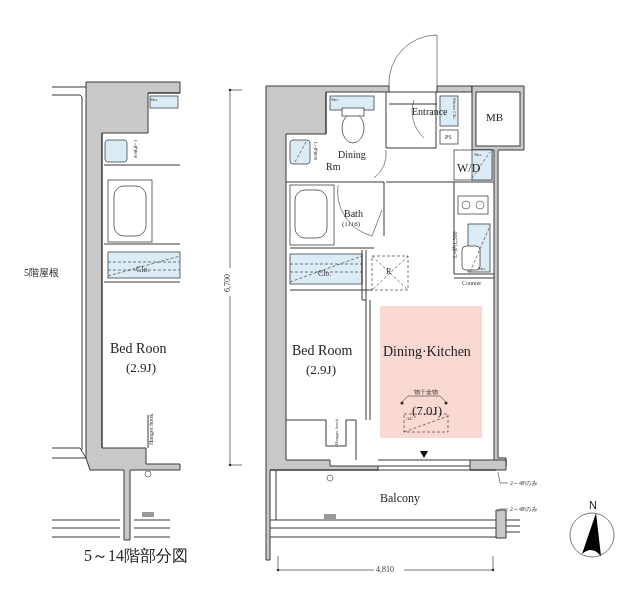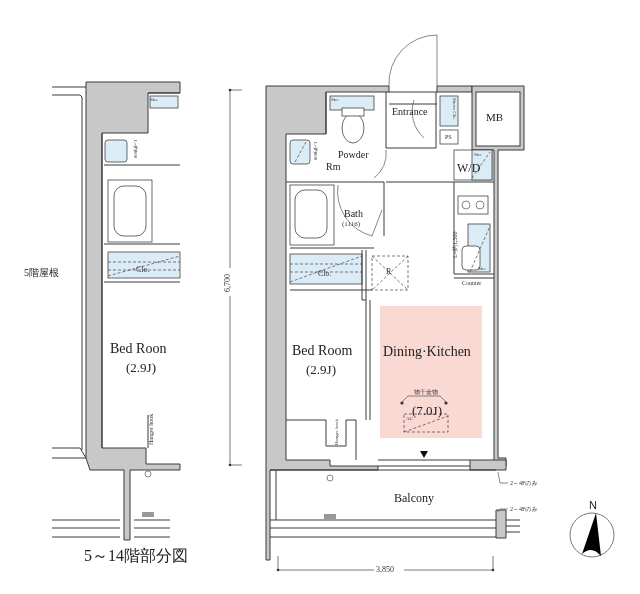--- a/index.html
+++ b/index.html
@@ -144,42 +144,42 @@
 
 <div class="lbl" style="left:24px;top:268px;font-size:10px;">5階屋根</div>
 <div class="lbl" style="left:110px;top:342px;font-size:14px;">Bed Roon</div>
 <div class="lbl" style="left:126px;top:361px;font-size:13px;">(2.9J)</div>
 <div class="lbl small" style="left:136px;top:266px;font-size:8px;">Clo.</div>
 <div class="lbl small vert" style="left:148px;top:445px;">Hanger hook</div>
 <div class="lbl small" style="left:150px;top:97px;font-size:5px;">Sto.</div>
 <div class="lbl small vert90" style="left:138px;top:140px;font-size:5px;">L=約600</div>
 <div class="lbl" style="left:84px;top:548px;font-size:16px;">5～14階部分図</div>
 
-<div class="lbl" style="left:392px;top:107px;font-size:10px;">Entrance</div>
+<div class="lbl" style="left:412px;top:107px;font-size:10px;">Entrance</div>
 <div class="lbl small vert90" style="left:457px;top:98px;font-size:5px;">Shoes Clo.</div>
 <div class="lbl" style="left:486px;top:112px;font-size:11px;">MB</div>
 <div class="lbl small" style="left:445px;top:134px;font-size:6px;">PS</div>
-<div class="lbl" style="left:338px;top:150px;font-size:10px;">Powder</div>
+<div class="lbl" style="left:338px;top:150px;font-size:10px;">Dining</div>
 <div class="lbl" style="left:326px;top:162px;font-size:10px;">Rm</div>
 <div class="lbl small" style="left:331px;top:97px;font-size:5px;">Sto.</div>
 <div class="lbl small vert90" style="left:318px;top:142px;font-size:5px;">L=約600</div>
 <div class="lbl" style="left:457px;top:162px;font-size:12px;">W/D</div>
 <div class="lbl small" style="left:474px;top:152px;font-size:5px;">Sto.</div>
 <div class="lbl" style="left:344px;top:209px;font-size:10px;">Bath</div>
 <div class="lbl small" style="left:342px;top:221px;font-size:7px;">(1116)</div>
 <div class="lbl small" style="left:386px;top:268px;font-size:8px;">R</div>
 <div class="lbl small vert" style="left:452px;top:258px;font-size:6px;">L=約1,500</div>
 <div class="lbl small" style="left:478px;top:266px;font-size:5px;">Sto.</div>
 <div class="lbl small" style="left:462px;top:280px;font-size:6px;">Counter</div>
 <div class="lbl small" style="left:318px;top:270px;font-size:8px;">Clo.</div>
 <div class="lbl small vert" style="left:334px;top:445px;font-size:5px;">Hanger hook</div>
 <div class="lbl" style="left:292px;top:344px;font-size:14px;">Bed Room</div>
 <div class="lbl" style="left:306px;top:363px;font-size:13px;">(2.9J)</div>
 <div class="lbl" style="left:383px;top:345px;font-size:14px;">Dining·Kitchen</div>
 <div class="lbl" style="left:412px;top:356px;font-size:13px;margin-top:48px;">(7.0J)</div>
 <div class="lbl small" style="left:414px;top:389px;font-size:6px;">物干金物</div>
 <div class="lbl small" style="left:406px;top:416px;font-size:5px;">AC</div>
-<div class="lbl" style="left:380px;top:492px;font-size:12px;margin-left:14px;">Balcony</div>
+<div class="lbl" style="left:380px;top:492px;font-size:12px;">Balcony</div>
 <div class="lbl small" style="left:510px;top:480px;font-size:6px;">2～4Fのみ</div>
 <div class="lbl small" style="left:510px;top:506px;font-size:6px;">2～4Fのみ</div>
 <div class="lbl small vert" style="left:224px;top:292px;font-size:8px;">6,700</div>
-<div class="lbl small" style="left:376px;top:566px;font-size:8px;">3,850</div>
+<div class="lbl small" style="left:376px;top:566px;font-size:8px;">4,810</div>
 <div class="lbl" style="left:589px;top:500px;font-size:11px;font-family:'Liberation Sans',sans-serif;">N</div>
 
 </body></html>

